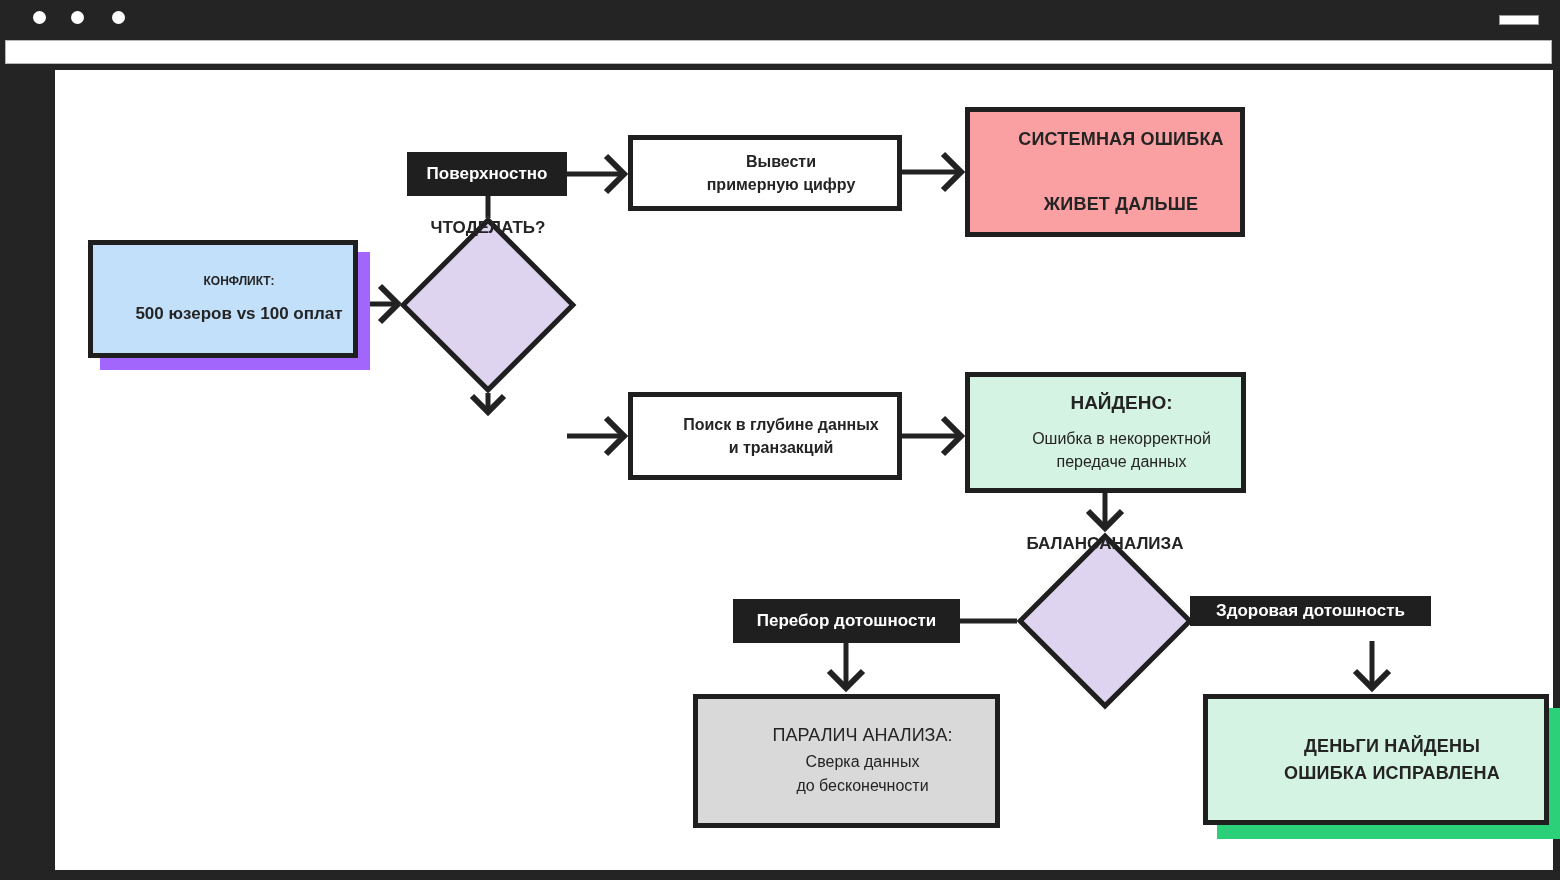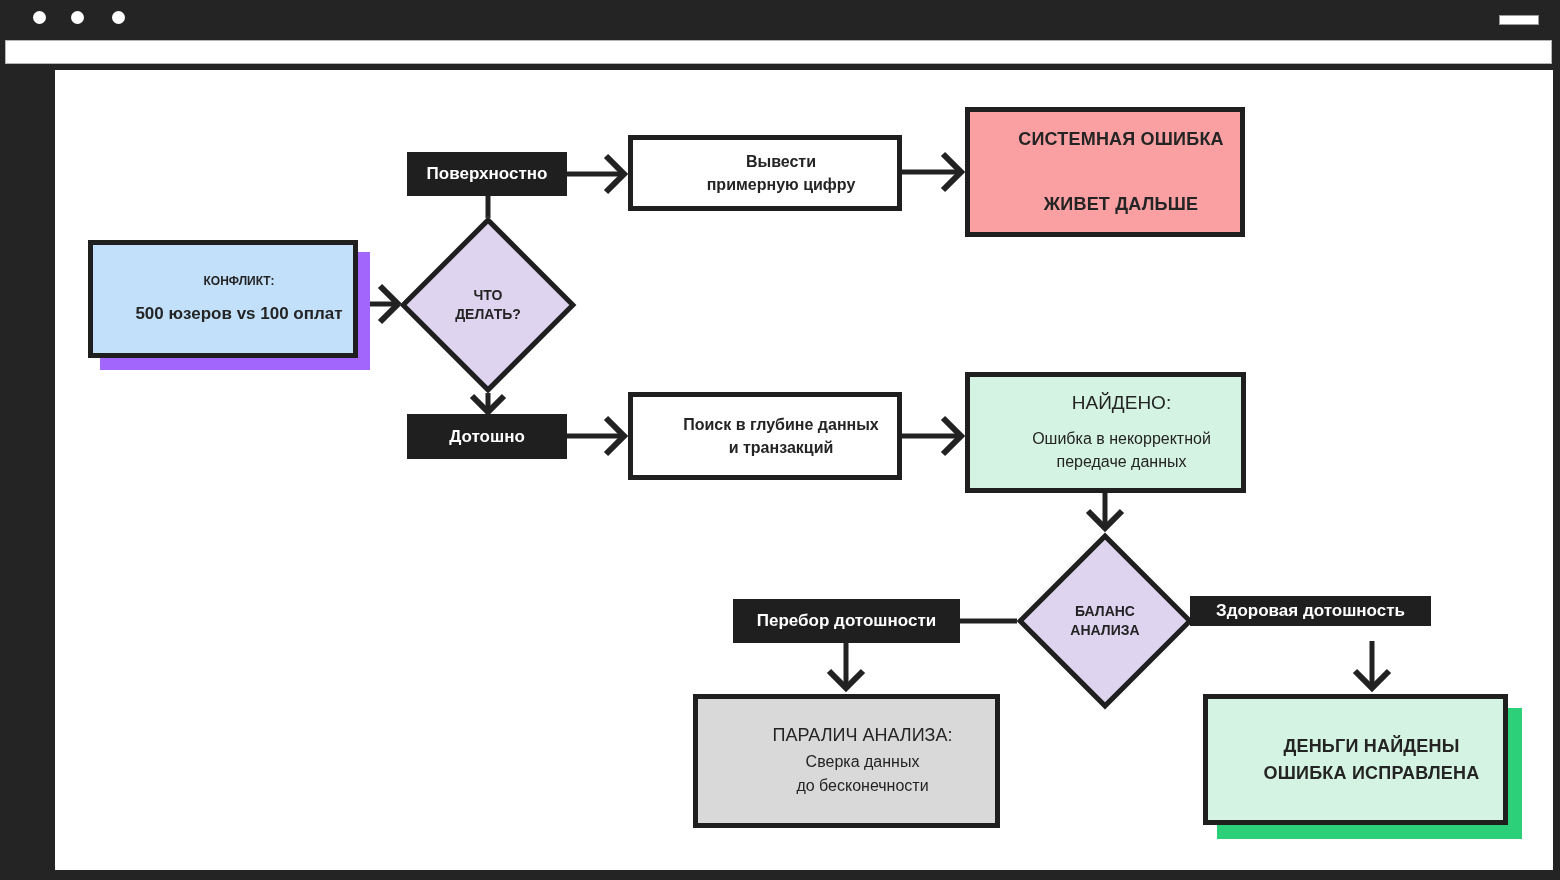--- a/index.html
+++ b/index.html
@@ -23,44 +23,44 @@
 
   .node { position:absolute; display:flex; flex-direction:column; align-items:center; justify-content:center; text-align:center;padding-left:32px; }
   .boxed { border:5px solid var(--node_border,#1f1f1f); background:#fff; }
 
   .conflict { left:88px; top:240px; width:270px; height:118px; background:var(--conflict_fill); box-shadow:12px 12px 0 var(--conflict_shadow); }
   .conflict .t1 { font-size:12px; font-weight:700; margin-bottom:16px; }
   .conflict .t2 { font-size:17px; font-weight:700; }
 
   .diamond { position:absolute; }
   .diamond .rot { position:absolute; left:50%; top:50%; width:125px; height:125px; transform:translate(-50%,-50%) rotate(45deg); background:var(--decision_fill); border:5px solid var(--node_border,#1f1f1f); }
-  .diamond .dtext { position:absolute; inset:0; display:flex; flex-direction:column; align-items:center; justify-content:center; font-size:14px; font-weight:700; line-height:1.35; }
+  .diamond .dtext { position:absolute; inset:0; display:flex; flex-direction:row; align-items:flex-start; justify-content:center; font-size:17px; font-weight:700; line-height:1.35; }
   .diamond1 { left:400px; top:217px; width:176px; height:176px; }
   .diamond2 { left:1017px; top:533px; width:176px; height:176px; }
 
   .blabel { position:absolute; background:var(--label_bg,#1f1f1f); color:var(--label_text,#fff); display:flex; align-items:center; justify-content:center; font-size:17px; font-weight:700; }
   .lbl-superficial { left:407px; top:152px; width:160px; height:44px; }
   .lbl-meticulous  { left:407px; top:414px; width:160px; height:45px; }
   .lbl-overdo      { left:733px; top:599px; width:227px; height:44px; }
   .lbl-healthy     { left:1190px; top:596px; width:241px; height:30px; }
 
   .rough  { left:628px; top:135px; width:274px; height:76px; font-size:16px; font-weight:700; line-height:1.45; }
   .deep   { left:628px; top:392px; width:274px; height:88px; font-size:16px; font-weight:700; line-height:1.45; }
 
   .syserror { left:965px; top:107px; width:280px; height:130px; background:var(--error_fill); font-size:18px; font-weight:700; line-height:1.4; letter-spacing:.2px;gap:39px; }
 
   .found { left:965px; top:372px; width:281px; height:121px; background:var(--found_fill); }
-  .found .t1 { font-size:19px; font-weight:400; margin-bottom:14px; }
+  .found .t1 { font-size:19px; font-weight:700; margin-bottom:14px; }
   .found .t2 { font-size:16px; font-weight:400; line-height:1.4;text-align:center; }
 
   .paralysis { left:693px; top:694px; width:307px; height:134px; background:var(--paralysis_fill); }
   .paralysis .t1 { font-size:18px; font-weight:400; margin-bottom:4px; }
   .paralysis .t2 { font-size:16px; font-weight:400; line-height:1.45; }
 
-  .money { left:1203px; top:694px; width:305px; height:131px; background:var(--success_fill); box-shadow:14px 14px 0 var(--success_shadow); font-size:18px; font-weight:700; line-height:1.5; letter-spacing:.2px; }
+  .money { left:1203px; top:694px; width:346px; height:131px; background:var(--success_fill); box-shadow:14px 14px 0 var(--success_shadow); font-size:18px; font-weight:700; line-height:1.5; letter-spacing:.2px; }
 </style>
 </head>
 <body>
 
 <div class="frame">
 
   <span class="dot dot1"></span>
   <span class="dot dot2"></span>
   <span class="dot dot3"></span>
   <span class="dash"></span>
@@ -135,21 +135,20 @@
   <div class="node boxed rough">
     <span>Вывести</span>
     <span>примерную цифру</span>
   </div>
 
   <div class="node boxed syserror">
     <span>СИСТЕМНАЯ ОШИБКА</span>
     <span>ЖИВЕТ ДАЛЬШЕ</span>
   </div>
 
-  <div class="blabel lbl-meticulous">Дотошно</div>
 
   <div class="node boxed deep">
     <span>Поиск в глубине данных</span>
     <span>и транзакций</span>
   </div>
 
   <div class="node boxed found">
     <div class="t1">НАЙДЕНО:</div>
     <div class="t2">
       <div>Ошибка в некорректной</div>

